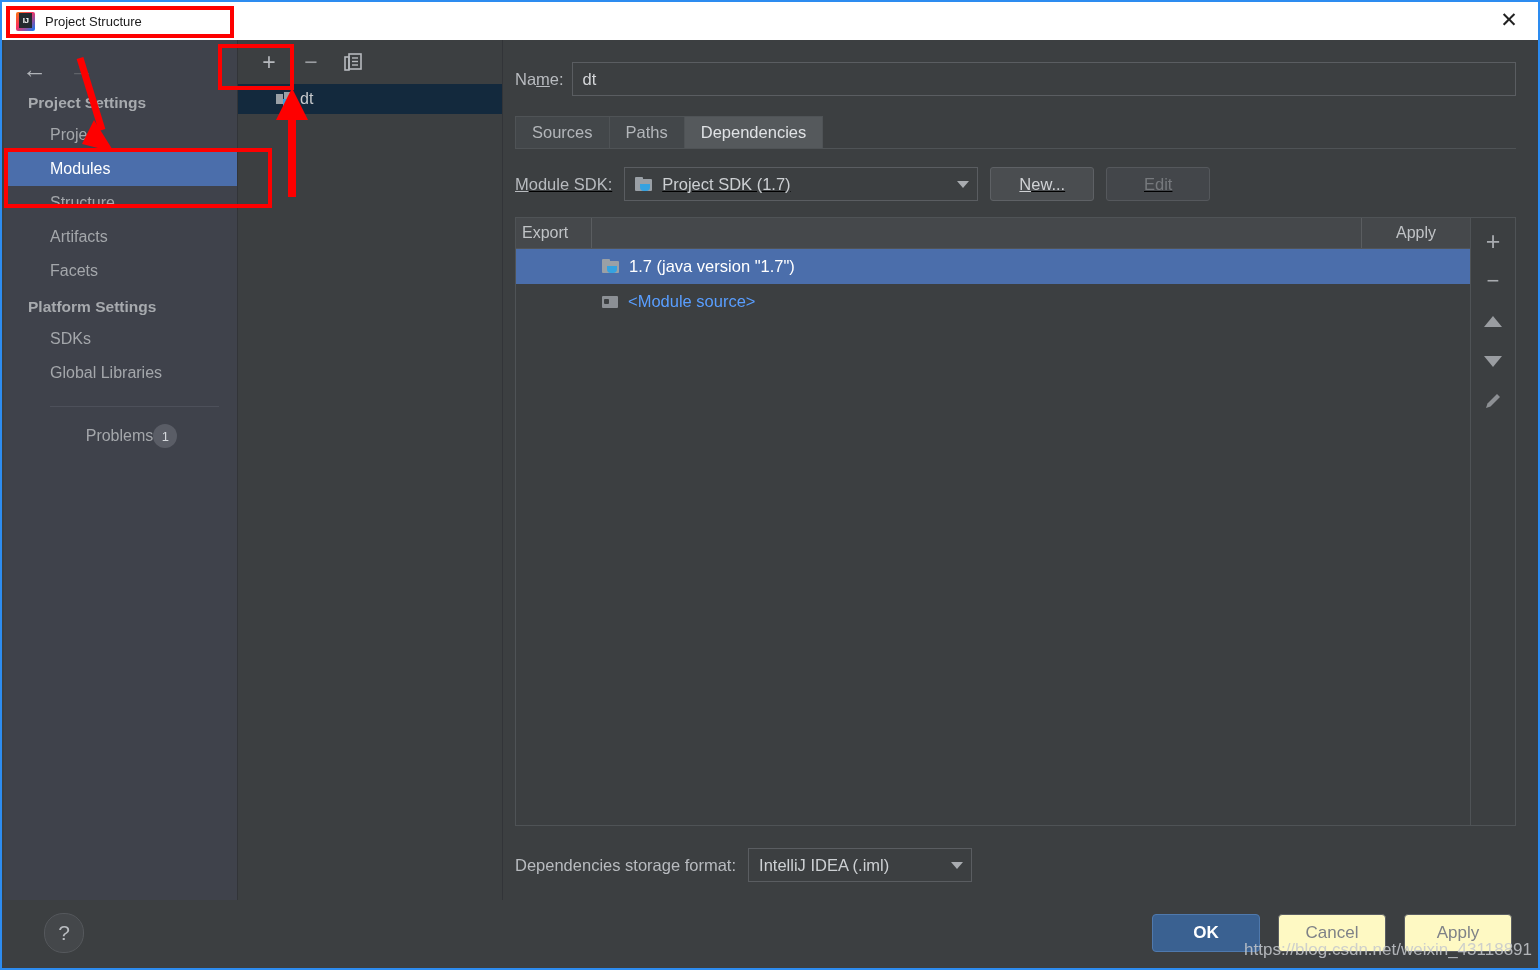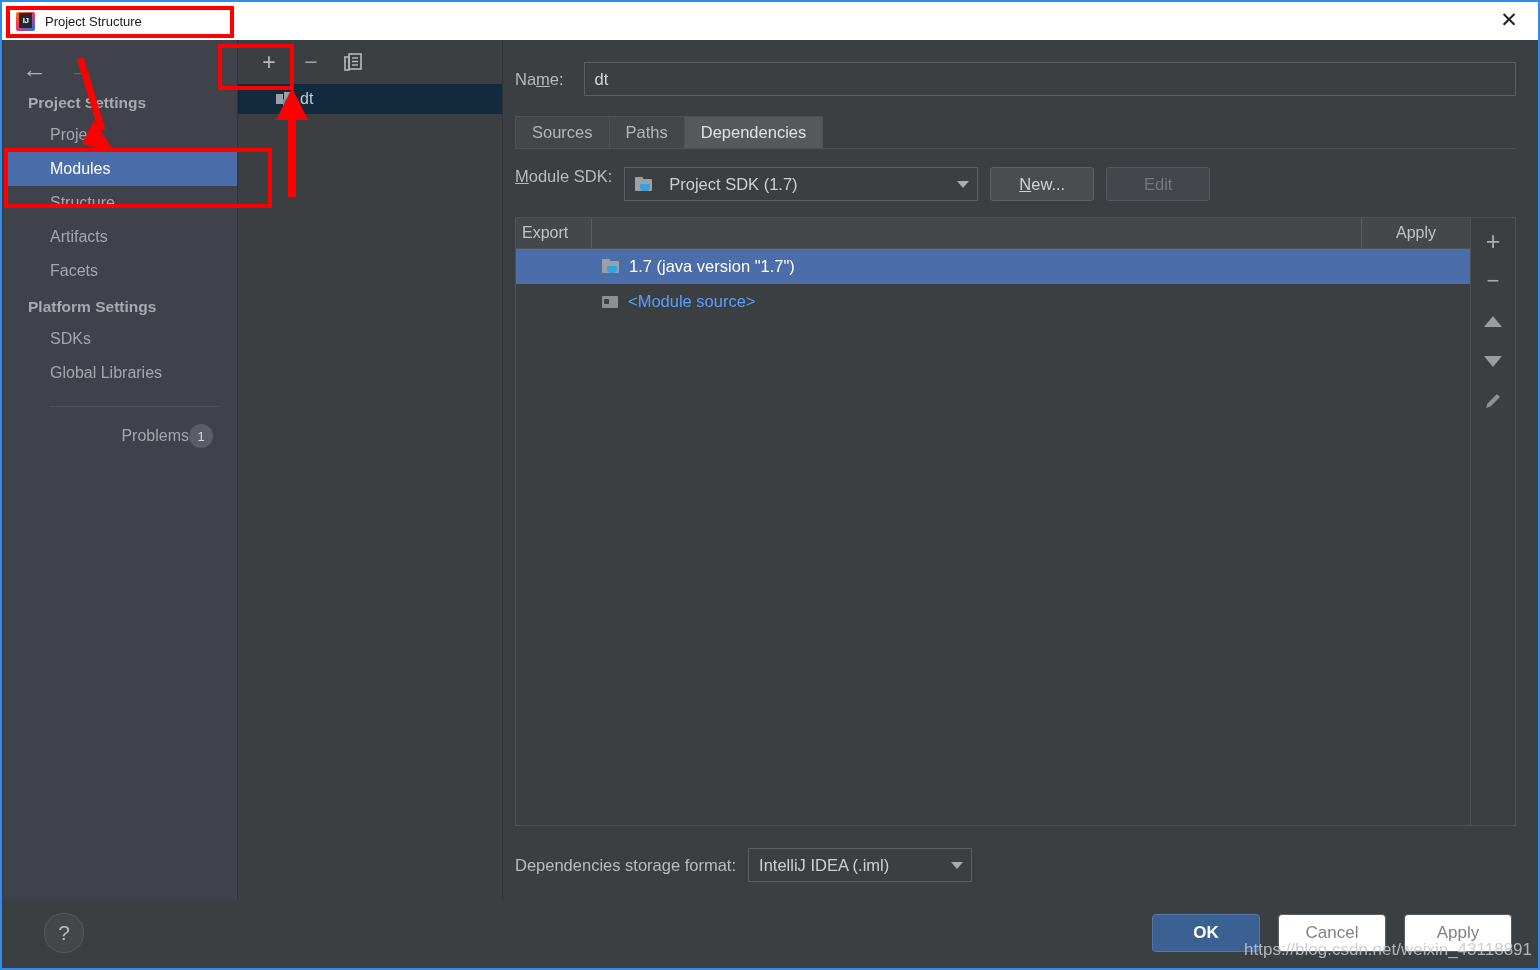--- a/index.html
+++ b/index.html
@@ -127,21 +127,21 @@
   .nav-item.selected {
     background: #4b6eab;
     color: #ffffff;
   }
   .nav-sep {
     height: 1px;
     background: #4d505a;
     margin: 16px 18px 12px 46px;
   }
   .nav-item.with-badge {
-    justify-content: flex-end;
+    justify-content: center;
     padding-right: 24px;
   }
   .badge {
     min-width: 24px;
     height: 24px;
     border-radius: 12px;
     background: #5a5d66;
     color: #d6d9dd;
     font-size: 13px;
     display: flex;
@@ -209,21 +209,21 @@
     flex: 1;
     display: flex;
     flex-direction: column;
     background: #3c3f41;
     min-width: 0;
     position: relative;
   }
   .name-row {
     display: flex;
     align-items: center;
-    gap: 20px;
+    gap: 8px;
     padding: 22px 20px 0 12px;
   }
   .label {
     font-size: 16.5px;
     color: #b8bbbf;
     white-space: nowrap;
   }
   .label u { text-decoration: underline; }
   .name-input {
     flex: 1;
@@ -266,43 +266,45 @@
   }
   .tab-underline {
     height: 1px;
     background: #4f5356;
     margin-left: 0;
     margin-right: 20px;
   }
 
   .sdk-row {
     display: flex;
+    align-items: center;
     gap: 12px;
     padding: 18px 20px 0 12px;
+    text-decoration: underline;
   }
   .combo {
     height: 34px;
     background: #3c3f41;
     border: 1px solid #5a5d61;
     display: flex;
     align-items: center;
     padding: 0 8px 0 10px;
     box-sizing: border-box;
     color: #cdd0d3;
     font-size: 16.5px;
     position: relative;
   }
   .combo .caret {
     margin-left: auto;
     width: 0; height: 0;
     border-left: 6px solid transparent;
     border-right: 6px solid transparent;
     border-top: 7px solid #a9acb0;
   }
-  .combo-sdk { width: 354px; gap: 16px; }
+  .combo-sdk { width: 354px; gap: 9px; }
   .sdk-icon {
     width: 18px; height: 15px;
     position: relative;
     flex: none;
   }
   .sdk-icon i.f {
     position:absolute; left:0; top:2px; width:17px; height:12px;
     background:#9aa0a6; border-radius:1px;
   }
   .sdk-icon i.t {
@@ -465,21 +467,21 @@
   .footer-right {
     margin-left: auto;
     display: flex;
     gap: 18px;
     align-items: center;
   }
   .fbtn {
     width: 108px; height: 38px;
     border-radius: 4px;
     border: 1px solid #5b5e62;
-    background: #ffffff;
+    background: #fef9c3;
     color: #c9ccd0;
     font-size: 17px;
     display: flex;
     align-items: center;
     justify-content: center;
     font-family: "Liberation Sans", sans-serif;
     box-sizing: border-box;
   }
   .fbtn.primary {
     background: #3a6191;

